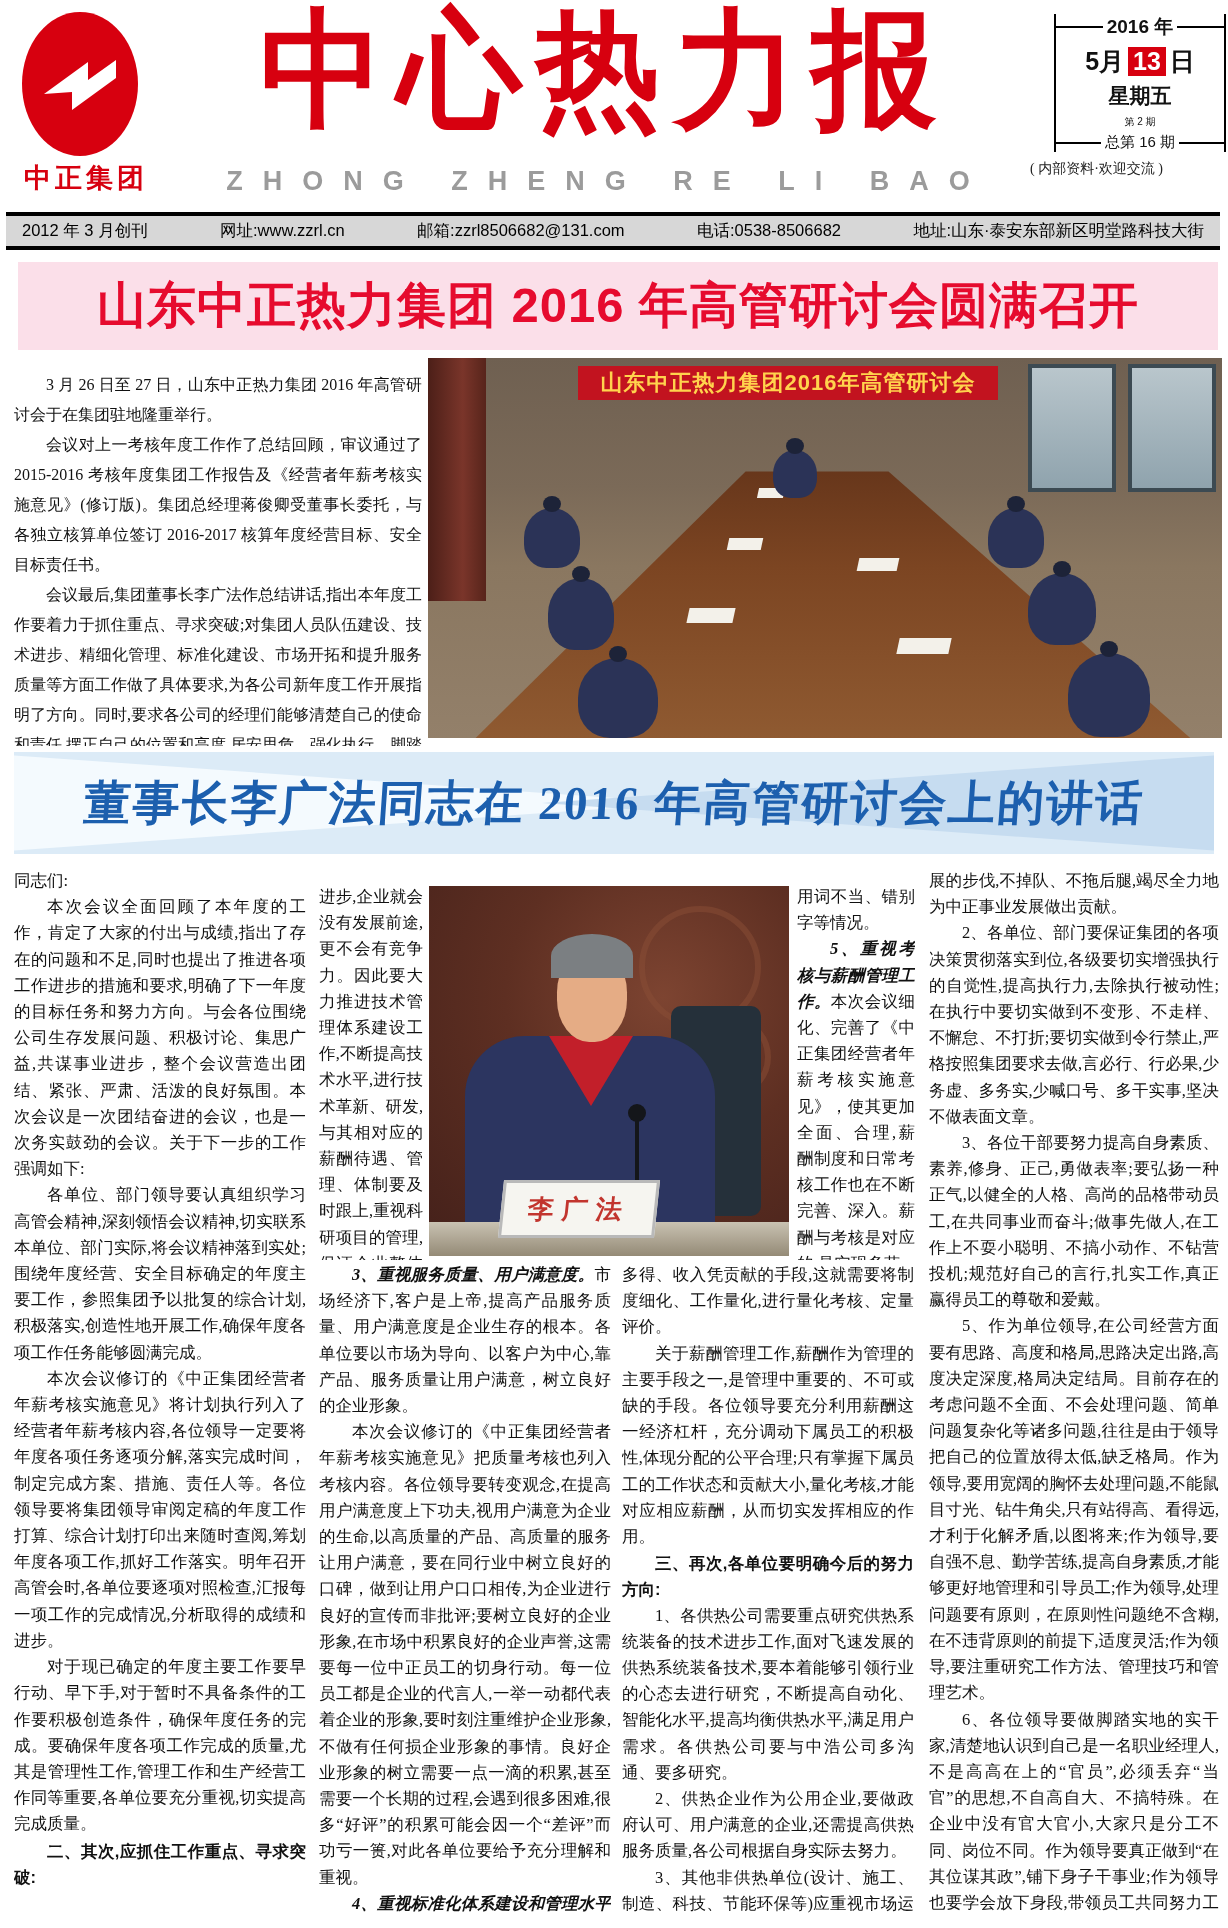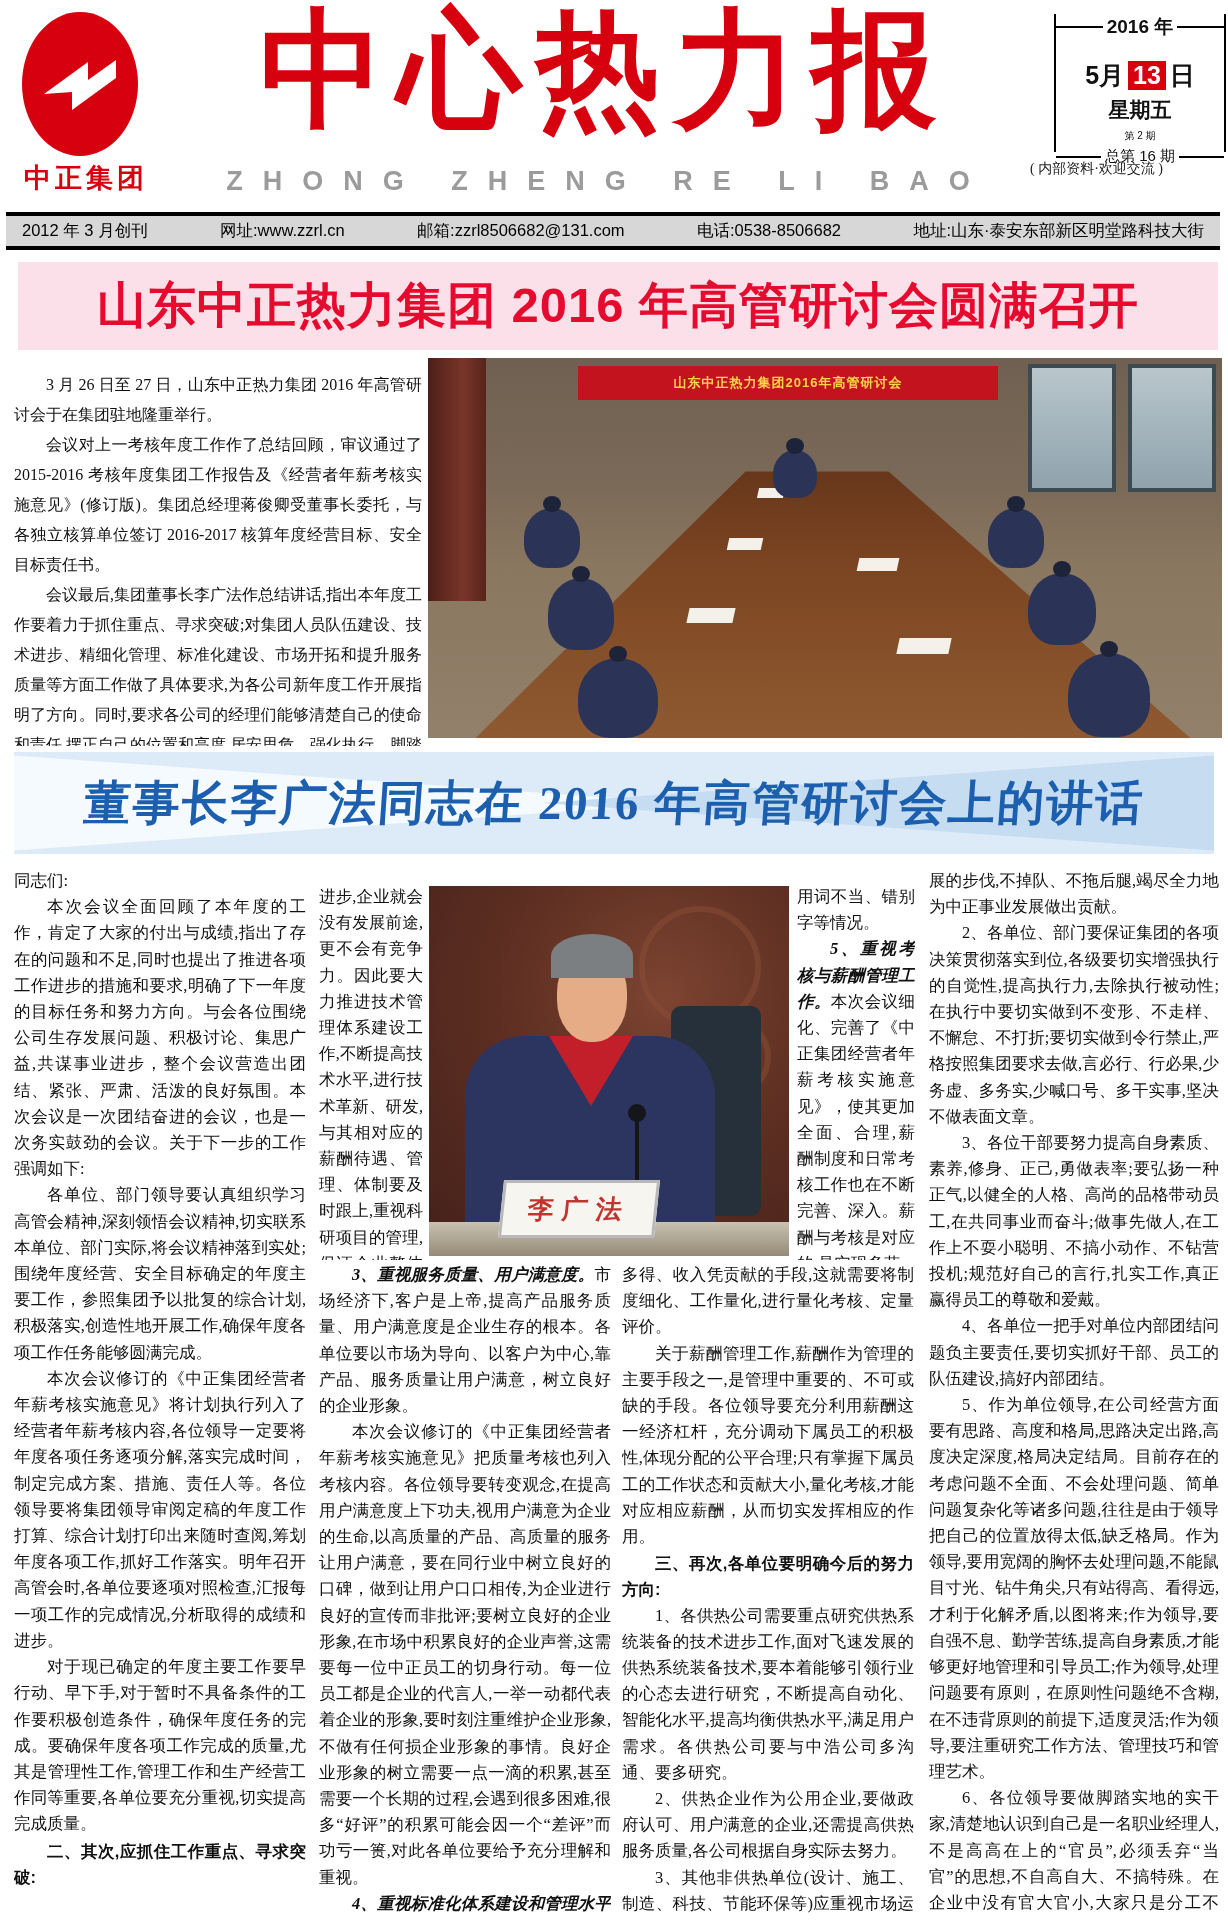--- a/index.html
+++ b/index.html
@@ -17,21 +17,21 @@
             font-family:"Liberation Serif",serif;transform:scaleY(1.04);}
   .np-pinyin{position:absolute;left:178px;top:166px;width:860px;text-align:center;
              color:#9b9b9b;font-weight:bold;font-size:27px;letter-spacing:20px;
              font-family:"Liberation Sans",sans-serif;white-space:nowrap;}
   .datebox{position:absolute;left:1054px;top:14px;width:168px;height:138px;
            border-left:2px solid #000;border-right:2px solid #000;
            font-family:"Liberation Sans",sans-serif;text-align:center;}
   .daterow{display:flex;align-items:center;justify-content:center;}
   .rule{flex:1;height:2px;background:#000;}
   .year{font-size:19px;font-weight:bold;padding:0 4px;}
-  .monthday{font-size:25px;font-weight:bold;margin-top:19px;text-align:center;}
+  .monthday{font-size:25px;font-weight:bold;margin-top:5px;text-align:center;}
   .daybox{display:inline-block;background:#d7000f;color:#fff;padding:0 5px;margin:0 4px;}
   .weekday{font-size:21px;font-weight:bold;margin-top:4px;}
   .issue{font-size:10px;margin-top:5px;}
   .totrow{margin-top:4px;}
   .tot{font-size:15px;padding:0 4px;}
   .note{position:absolute;left:1030px;top:160px;width:198px;text-align:left;
         font-size:14px;color:#222;}
   .infobar{position:absolute;left:6px;top:212px;width:1214px;height:38px;background:#d7d7d7;
            border-top:4px solid #000;border-bottom:4px solid #000;
            display:flex;align-items:center;justify-content:space-between;padding:0 16px;
@@ -53,21 +53,21 @@
   .lead{font-weight:bold;font-style:italic;}
 
   
   .photo1{position:absolute;left:428px;top:358px;width:794px;height:380px;overflow:hidden;
           background:linear-gradient(180deg,#6f6051 0%,#7b6a58 34%,#8a7760 55%,#93806a 100%);}
   .p1-curtain{position:absolute;left:0;top:0;width:58px;height:64%;
               background:linear-gradient(90deg,#4c1f18,#7a352a 60%,#57241b);}
   .p1-win{position:absolute;top:6px;height:120px;background:linear-gradient(180deg,#b9c6cc,#8fa3ad);
           border:4px solid #3c4a52;}
   .p1-banner{position:absolute;left:150px;top:8px;width:420px;height:34px;background:#c2131f;
-             color:#ffd34d;font-size:13px;font-weight:bold;display:flex;align-items:center;
+             color:#ffd34d;font-size:22px;font-weight:bold;display:flex;align-items:center;
              justify-content:center;font-family:"Liberation Sans",sans-serif;letter-spacing:1px;
              white-space:nowrap;}
   .p1-table{position:absolute;left:0;top:70px;width:100%;height:310px;
             clip-path:polygon(40% 14%,58% 14%,96% 100%,6% 100%);
             background:linear-gradient(180deg,#5e3018,#7c4522 45%,#8f5a31);}
   .p1-paper{position:absolute;background:#f3f1ea;transform:skewX(-12deg);}
   .person{position:absolute;border-radius:50% 50% 40% 40%;background:#2b3357;}
   .person.head::before{content:"";position:absolute;left:50%;top:-12px;transform:translateX(-50%);
             width:18px;height:16px;border-radius:50%;background:#1d2338;}
 
@@ -214,21 +214,20 @@
       <p class="para normal">关于薪酬管理工作,薪酬作为管理的主要手段之一,是管理中重要的、不可或缺的手段。各位领导要充分利用薪酬这一经济杠杆，充分调动下属员工的积极性,体现分配的公平合理;只有掌握下属员工的工作状态和贡献大小,量化考核,才能对应相应薪酬，从而切实发挥相应的作用。</p>
       <p class="para bold">三、再次,各单位要明确今后的努力方向:</p>
       <p class="para normal">1、各供热公司需要重点研究供热系统装备的技术进步工作,面对飞速发展的供热系统装备技术,要本着能够引领行业的心态去进行研究，不断提高自动化、智能化水平,提高均衡供热水平,满足用户需求。各供热公司要与中浩公司多沟通、要多研究。</p>
       <p class="para normal">2、供热企业作为公用企业,要做政府认可、用户满意的企业,还需提高供热服务质量,各公司根据自身实际去努力。</p>
       <p class="para normal">3、其他非供热单位(设计、施工、制造、科技、节能环保等)应重视市场运作,努力开拓市场,扩大市场规模,凸显自身特色,在同行业中做到专业、精品,提升核心竞争力,正视困难、坚定信念,各自闯出属于自己的一片天地。</p>
     </div>
   <div class="bodycol col4">
       <p class="para normal noindent">展的步伐,不掉队、不拖后腿,竭尽全力地为中正事业发展做出贡献。</p>
       <p class="para normal">2、各单位、部门要保证集团的各项决策贯彻落实到位,各级要切实增强执行的自觉性,提高执行力,去除执行被动性;在执行中要切实做到不变形、不走样、不懈怠、不打折;要切实做到令行禁止,严格按照集团要求去做,言必行、行必果,少务虚、多务实,少喊口号、多干实事,坚决不做表面文章。</p>
       <p class="para normal">3、各位干部要努力提高自身素质、素养,修身、正己,勇做表率;要弘扬一种正气,以健全的人格、高尚的品格带动员工,在共同事业而奋斗;做事先做人,在工作上不耍小聪明、不搞小动作、不钻营投机;规范好自己的言行,扎实工作,真正赢得员工的尊敬和爱戴。</p>
-      <p class="para normal">4、各单位一把手对单位内部团结问题负主要责任,要切实抓好干部、员工的队伍建设,搞好内部团结。</p>
       <p class="para normal">5、作为单位领导,在公司经营方面要有思路、高度和格局,思路决定出路,高度决定深度,格局决定结局。目前存在的考虑问题不全面、不会处理问题、简单问题复杂化等诸多问题,往往是由于领导把自己的位置放得太低,缺乏格局。作为领导,要用宽阔的胸怀去处理问题,不能鼠目寸光、钻牛角尖,只有站得高、看得远,才利于化解矛盾,以图将来;作为领导,要自强不息、勤学苦练,提高自身素质,才能够更好地管理和引导员工;作为领导,处理问题要有原则，在原则性问题绝不含糊,在不违背原则的前提下,适度灵活;作为领导,要注重研究工作方法、管理技巧和管理艺术。</p>
       <p class="para normal">6、各位领导要做脚踏实地的实干家,清楚地认识到自己是一名职业经理人,不是高高在上的“官员”,必须丢弃“当官”的思想,不自高自大、不搞特殊。在企业中没有官大官小,大家只是分工不同、岗位不同。作为领导要真正做到“在其位谋其政”,铺下身子干事业;作为领导也要学会放下身段,带领员工共同努力工作,少说虚话、多干实事,形成扎实的工作作风,自然能得到员工的敬佩和尊重。</p>
     </div>
 
   <div class="photo2">
     <div class="p2-carve" style="left:210px;top:20px;width:110px;height:110px;"></div>
     <div class="p2-carve" style="left:260px;top:130px;width:70px;height:70px;"></div>
     <div class="p2-chair"></div>
     <div class="p2-body"></div>
     <div class="p2-collar"></div>

